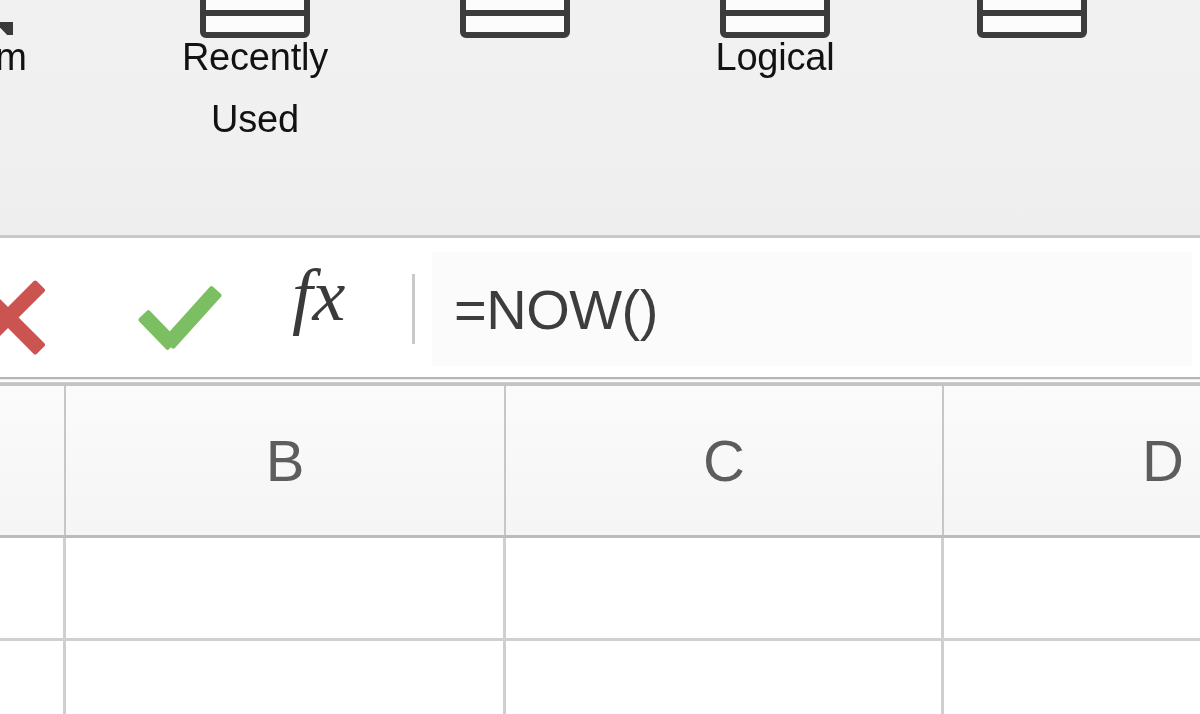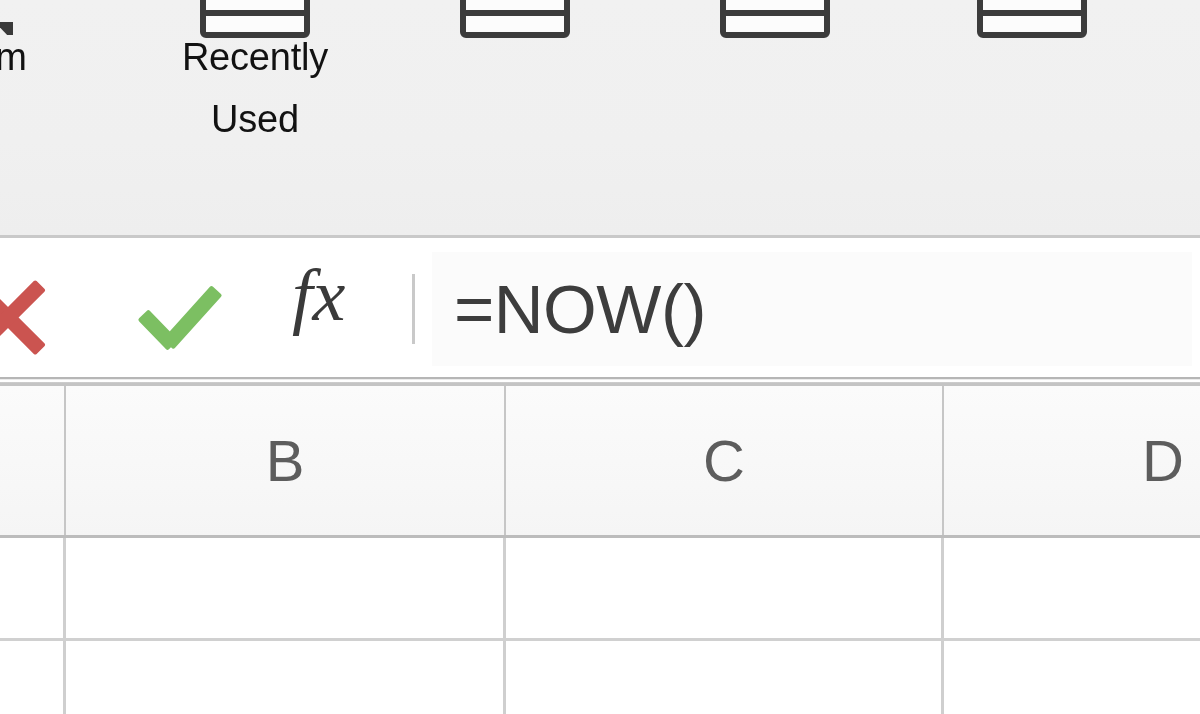--- a/index.html
+++ b/index.html
@@ -192,21 +192,21 @@
   .formula-input {
     position: absolute;
     left: 432px;
     top: 252px;
     width: 760px;
     height: 114px;
     background: #fbfbfb;
     border: none;
     outline: none;
     font-family: "Liberation Sans", sans-serif;
-    font-size: 69px;
+    font-size: 56px;
     color: #3d3d3d;
     padding: 0 0 0 22px;
     box-sizing: border-box;
     letter-spacing: -0.5px;
   }
 
   
   .grid {
     position: absolute;
     left: 0;
@@ -294,20 +294,21 @@
           </div>
         </div>
       </div>
 
       <div class="ribbon-btn" style="left:675px;">
         <div class="ribbon-icon">
           <div class="glyph-card">
             
           </div>
         </div>
+        <div class="ribbon-label">Logical</div>
       </div>
 
       <div class="ribbon-btn" style="left:932px;">
         <div class="ribbon-icon">
           <div class="glyph-card">
             
           </div>
         </div>
       </div>
 

